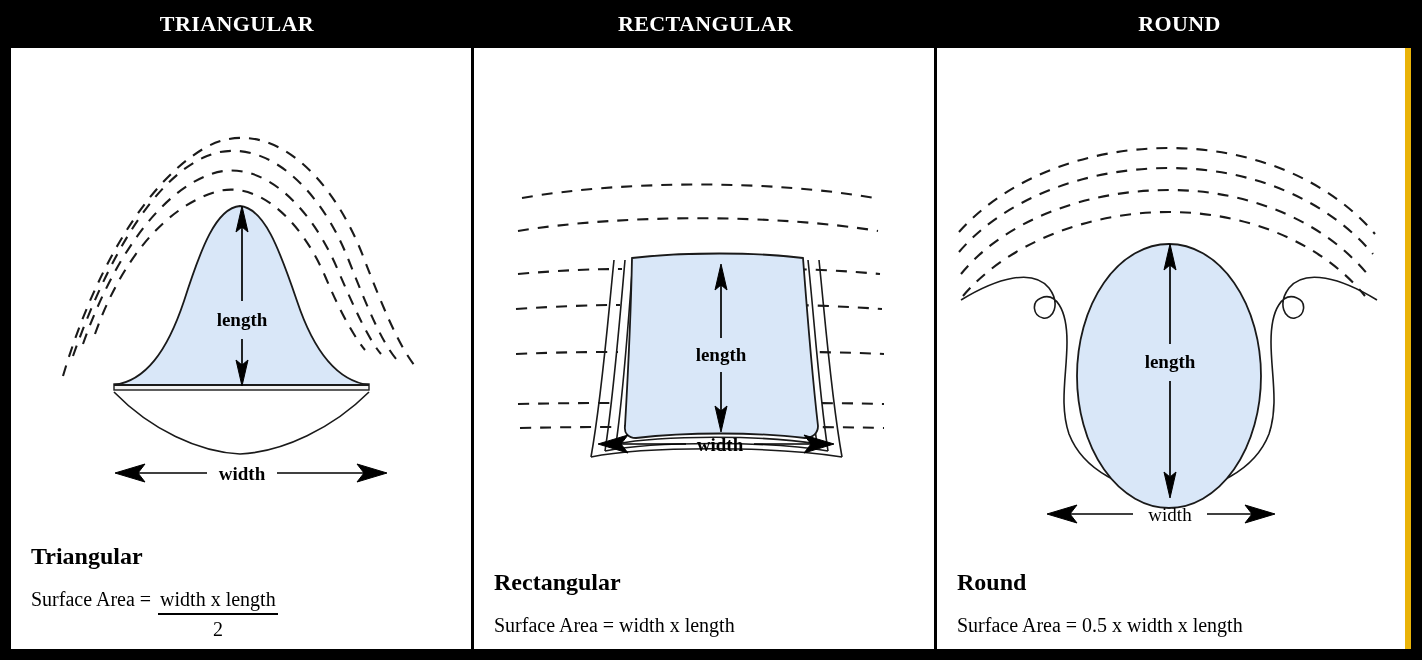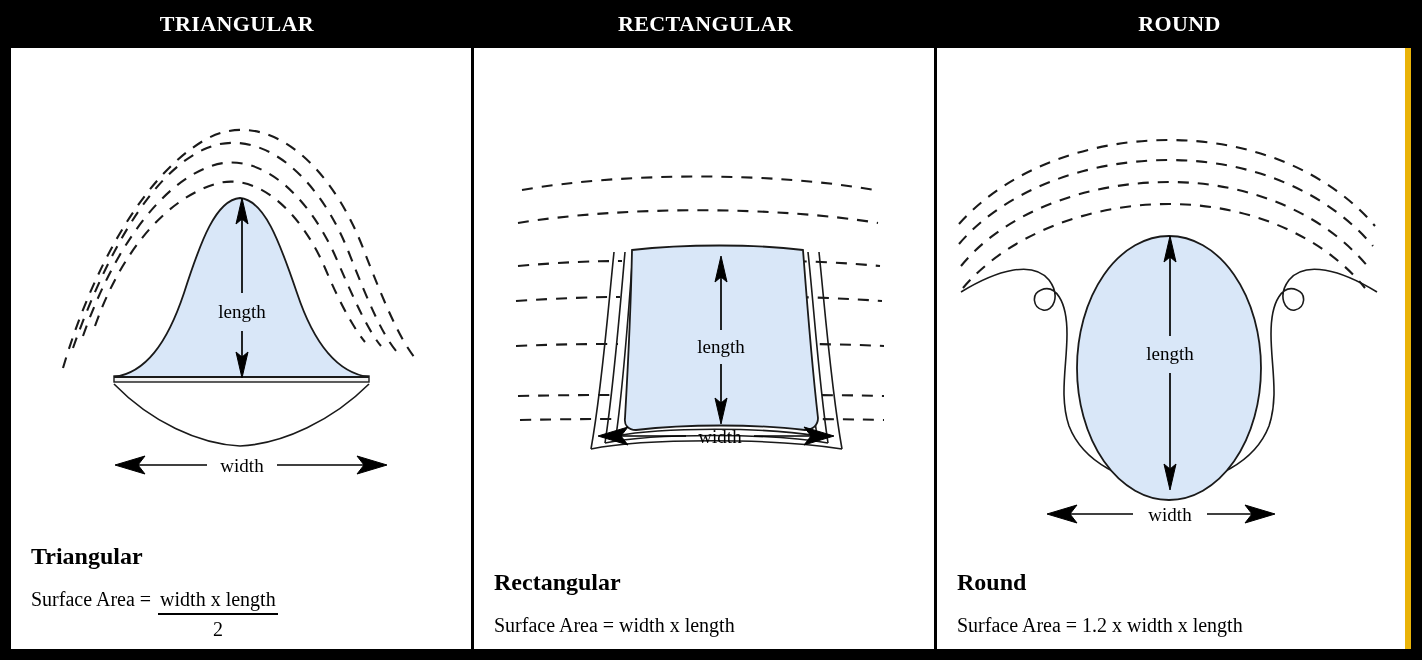--- a/index.html
+++ b/index.html
@@ -69,23 +69,24 @@
     background: #ffffff;
     height: 601px;
   }
   .col.c1 { width: 463px; border-right: 3px solid #000000; }
   .col.c2 { width: 463px; border-right: 3px solid #000000; }
   .col.c3 { width: 468px; }
 
   .diagram {
     position: absolute;
     left: 0;
-    top: 0;
+    top: 8px;
     width: 100%;
     height: 465px;
+    font-weight: bold;
   }
   .diagram svg { display: block; }
 
   .caption-block {
     position: absolute;
     bottom: 12px;
     left: 0;
     width: 100%;
     padding-left: 20px;
     box-sizing: border-box;
@@ -318,21 +319,21 @@
           <path d="M 110 18 L 140 9 L 133 18 L 140 27 Z"></path>
           <path d="M 338 18 L 308 9 L 315 18 L 308 27 Z"></path>
         </g>
         <text class="label-text" x="233" y="25" text-anchor="middle">width</text>
       </svg>
 
       <div class="caption-block">
         <div class="caption-title">Round</div>
         <div class="formula-row">
           <span class="formula-lhs">Surface Area = </span>
-          <span>1.2 x width x length</span>
+          <span>0.5 x width x length</span>
         </div>
       </div>
     </div>
 
   </div>
 
   <div class="frame"></div>
 
 </div>
 

